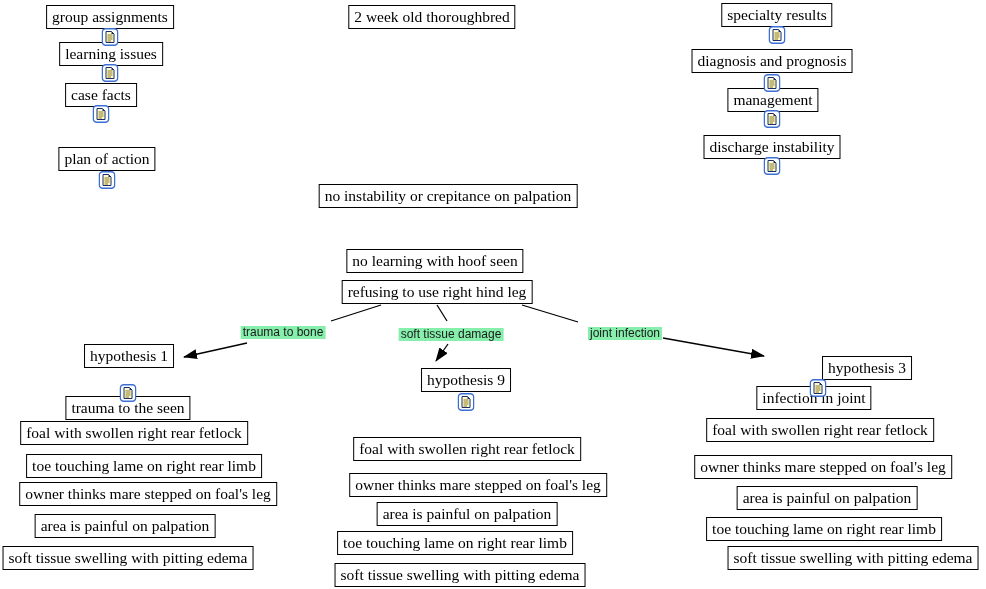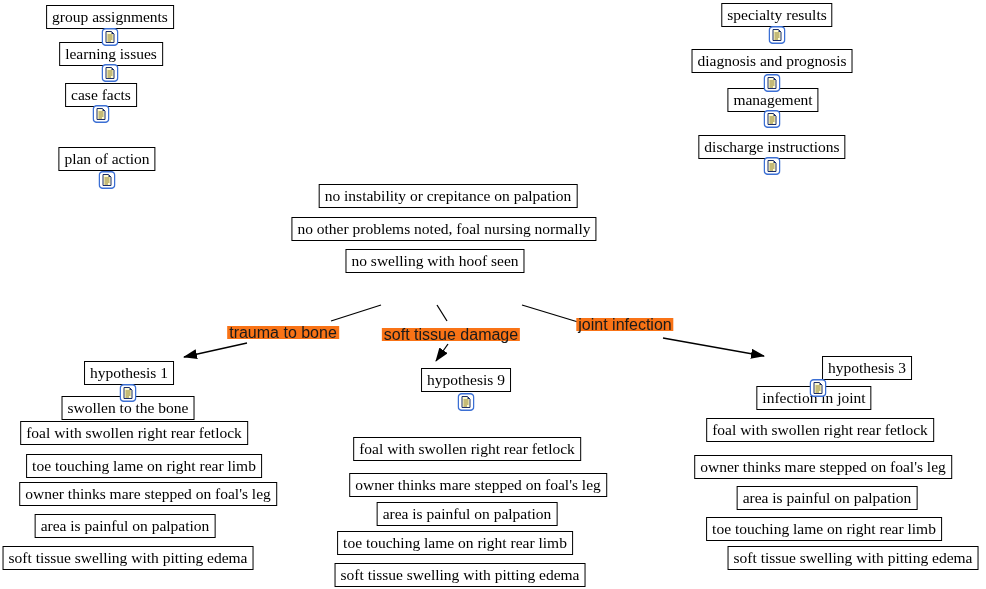--- a/index.html
+++ b/index.html
@@ -2,22 +2,22 @@
 <html><head>
 <meta charset="utf-8">
 <style>
   html,body{margin:0;padding:0;background:#ffffff;}
   .canvas{position:relative;width:986px;height:589px;background:#ffffff;overflow:hidden;
           font-family:"Liberation Serif","DejaVu Serif",serif;}
   .concept{position:absolute;transform:translateX(-50%);white-space:nowrap;
            border:1px solid #000000;background:#ffffff;color:#000000;
            font-size:15.5px;line-height:20px;padding:1px 5px;text-align:center;cursor:default;}
   .link-label{position:absolute;transform:translateX(-50%);white-space:nowrap;
-              font-family:"Liberation Sans","DejaVu Sans",sans-serif;font-size:16px;line-height:13px;
-              color:#1a1a1a;background:#f97316;padding:0 2px;cursor:default;}
+              font-family:"Liberation Sans","DejaVu Sans",sans-serif;font-size:12px;line-height:13px;
+              color:#1a1a1a;background:#86efac;padding:0 2px;cursor:default;}
   .res-icon{position:absolute;transform:translateX(-50%);width:17px;height:18px;z-index:5;
             cursor:pointer;line-height:0;}
   svg.overlay{position:absolute;left:0;top:0;pointer-events:none;}
 </style>
 </head>
 <body>
 
 <div class="canvas">
 
   <svg class="overlay" width="986" height="589">
@@ -34,36 +34,37 @@
       <line x1="522" y1="305" x2="578" y2="322"></line>
       <line x1="663" y1="338" x2="764" y2="356" marker-end="url(#arrowhead)"></line>
     </g>
   </svg>
 
   <div class="concept" style="left:110px;top:5px">group assignments</div>
   <div class="concept" style="left:111px;top:42px">learning issues</div>
   <div class="concept" style="left:101px;top:83px">case facts</div>
   <div class="concept" style="left:107px;top:147px">plan of action</div>
 
+  <div class="concept" style="left:432px;top:5px">2 week old thoroughbred</div>
 
   <div class="concept" style="left:777px;top:3px">specialty results</div>
   <div class="concept" style="left:772px;top:49px">diagnosis and prognosis</div>
   <div class="concept" style="left:773px;top:88px">management</div>
-  <div class="concept" style="left:772px;top:135px">discharge instructions</div>
+  <div class="concept" style="left:772px;top:135px">discharge instability</div>
 
   <div class="concept" style="left:448px;top:184px">no instability or crepitance on palpation</div>
-  <div class="concept" style="left:444px;top:217px">no other problems noted, foal nursing normally</div>
-  <div class="concept" style="left:435px;top:249px">no swelling with hoof seen</div>
+  <div class="concept" style="left:435px;top:249px">no learning with hoof seen</div>
+  <div class="concept" style="left:437px;top:280px">refusing to use right hind leg</div>
 
   <div class="link-label" style="left:283px;top:326px">trauma to bone</div>
   <div class="link-label" style="left:451px;top:328px">soft tissue damage</div>
-  <div class="link-label" style="left:625px;top:318px">joint infection</div>
-
-  <div class="concept" style="left:129px;top:361px">hypothesis 1</div>
-  <div class="concept" style="left:128px;top:396px">swollen to the bone</div>
+  <div class="link-label" style="left:625px;top:327px">joint infection</div>
+
+  <div class="concept" style="left:129px;top:344px">hypothesis 1</div>
+  <div class="concept" style="left:128px;top:396px">trauma to the seen</div>
   <div class="concept" style="left:134px;top:421px">foal with swollen right rear fetlock</div>
   <div class="concept" style="left:144px;top:454px">toe touching lame on right rear limb</div>
   <div class="concept" style="left:148px;top:482px">owner thinks mare stepped on foal's leg</div>
   <div class="concept" style="left:125px;top:514px">area is painful on palpation</div>
   <div class="concept" style="left:128px;top:546px">soft tissue swelling with pitting edema</div>
 
   <div class="concept" style="left:466px;top:368px">hypothesis 9</div>
   <div class="concept" style="left:467px;top:437px">foal with swollen right rear fetlock</div>
   <div class="concept" style="left:478px;top:473px">owner thinks mare stepped on foal's leg</div>
   <div class="concept" style="left:467px;top:502px">area is painful on palpation</div>

